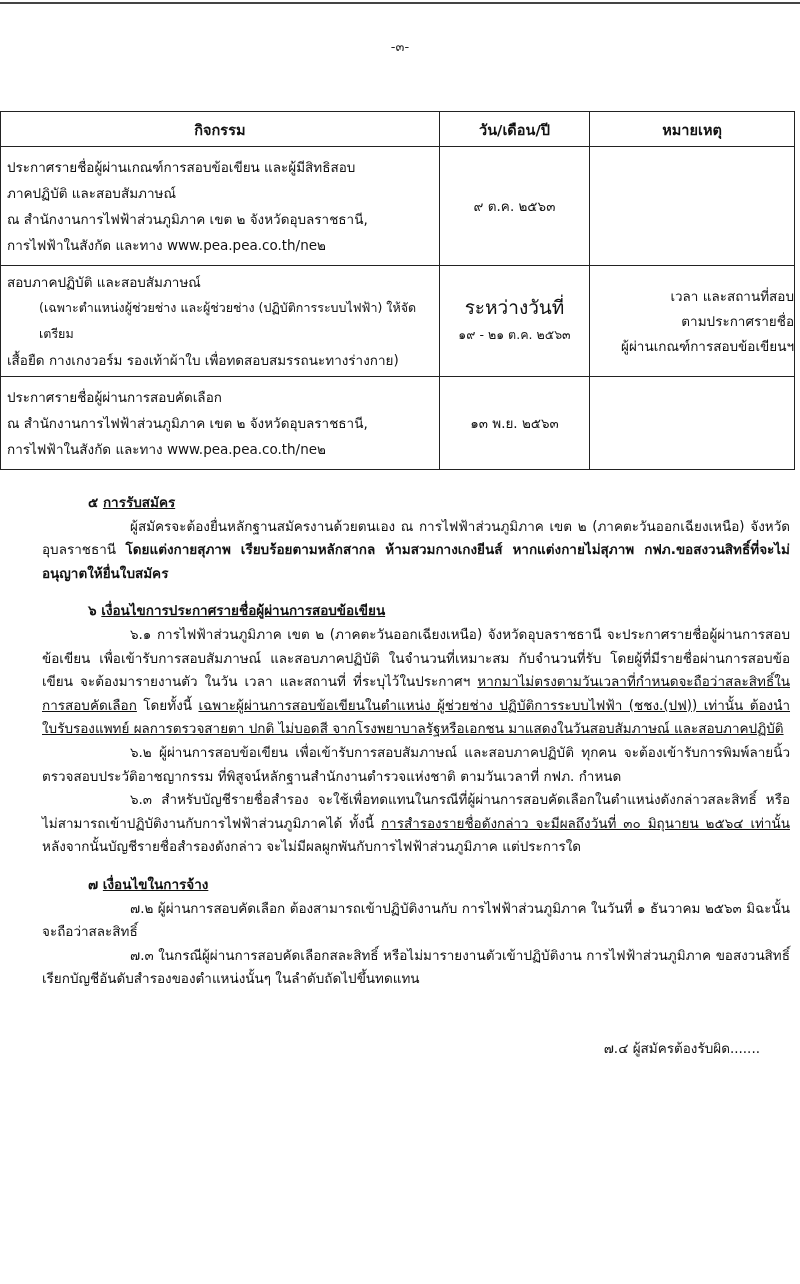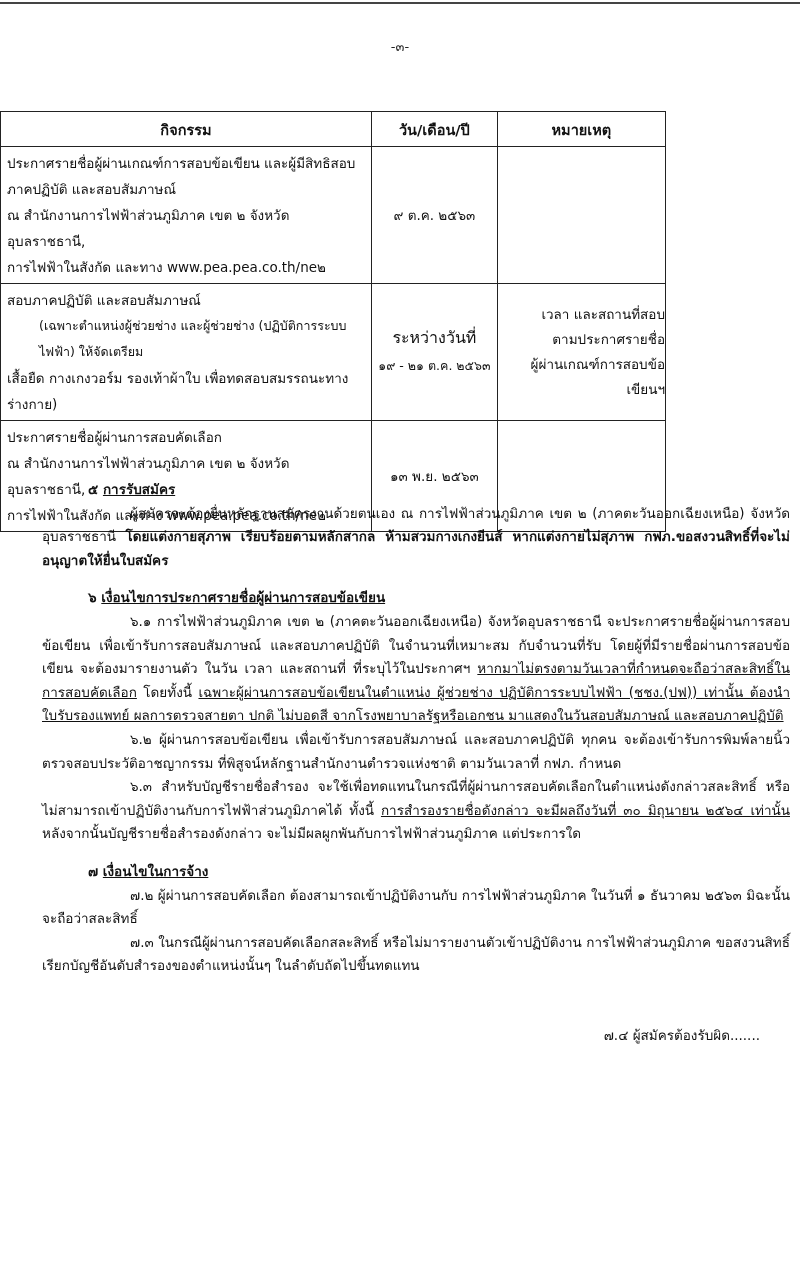--- a/index.html
+++ b/index.html
@@ -7,42 +7,42 @@
       width: 800px; height: 1284px; position: relative; overflow: hidden;
       font-family: "DejaVu Sans", "Liberation Sans", sans-serif;
       color: #111;
     }
     .topline { position: absolute; left: 0; top: 2px; width: 800px; height: 2px; background: #444; }
     .page-number {
       position: absolute; top: 36px; left: 0; width: 800px; text-align: center;
       font-size: 13px; color: #222;
     }
     table.schedule {
-      position: absolute; left: 0; top: 111px; width: 666px;
+      position: absolute; left: 0; top: 111px; width: 795px;
       border-collapse: collapse; font-size: 13.5px;
     }
     table.schedule th, table.schedule td {
       border: 1.5px solid #222; vertical-align: middle; padding: 0;
     }
     table.schedule th {
       font-weight: bold; height: 34px; text-align: center; font-size: 14.5px;
     }
     table.schedule td.activity { padding: 3px 6px; line-height: 26px; text-align: left; }
     table.schedule td.date { text-align: center; line-height: 28px; }
     table.schedule td.remark { text-align: right; line-height: 25px; }
     .col1 { width: 440px; }
     .col2 { width: 150px; }
     .col3 { width: 205px; }
     .row1 td { height: 112px; }
     .row2 td { height: 94px; }
     .row3 td { height: 86px; }
     .activity .small { font-size: 12.5px; margin-left: 32px; }
 
     .doc-body {
-      position: absolute; left: 0; top: 478px; width: 790px;
+      position: absolute; left: 0; top: 491px; width: 790px;
       font-size: 13.5px; line-height: 23.6px;
     }
     .section-heading {
       margin-left: 88px; font-weight: bold;
     }
     .section-heading .title { text-decoration: underline; }
     p { margin: 0; }
     .para { text-align: justify; text-align-last: left; padding-left: 2px; margin-left: 40px; }
     .indent { text-indent: 88px; }
     .b { font-weight: bold; }
@@ -79,21 +79,21 @@
       </td>
       <td class="remark"></td>
     </tr>
     <tr class="row2">
       <td class="activity">
         <div>สอบภาคปฏิบัติ และสอบสัมภาษณ์</div>
         <div class="small">(เฉพาะตำแหน่งผู้ช่วยช่าง และผู้ช่วยช่าง (ปฏิบัติการระบบไฟฟ้า) ให้จัดเตรียม</div>
         <div>เสื้อยืด กางเกงวอร์ม รองเท้าผ้าใบ เพื่อทดสอบสมรรถนะทางร่างกาย)</div>
       </td>
       <td class="date">
-        <div style="font-size:16px">ระหว่างวันที่</div>
+        <div style="font-size:19px">ระหว่างวันที่</div>
         <div style="font-size:12.5px">๑๙ - ๒๑ ต.ค. ๒๕๖๓</div>
       </td>
       <td class="remark">
         <div>เวลา และสถานที่สอบ</div>
         <div>ตามประกาศรายชื่อ</div>
         <div>ผู้ผ่านเกณฑ์การสอบข้อเขียนฯ</div>
       </td>
     </tr>
     <tr class="row3">
       <td class="activity">

